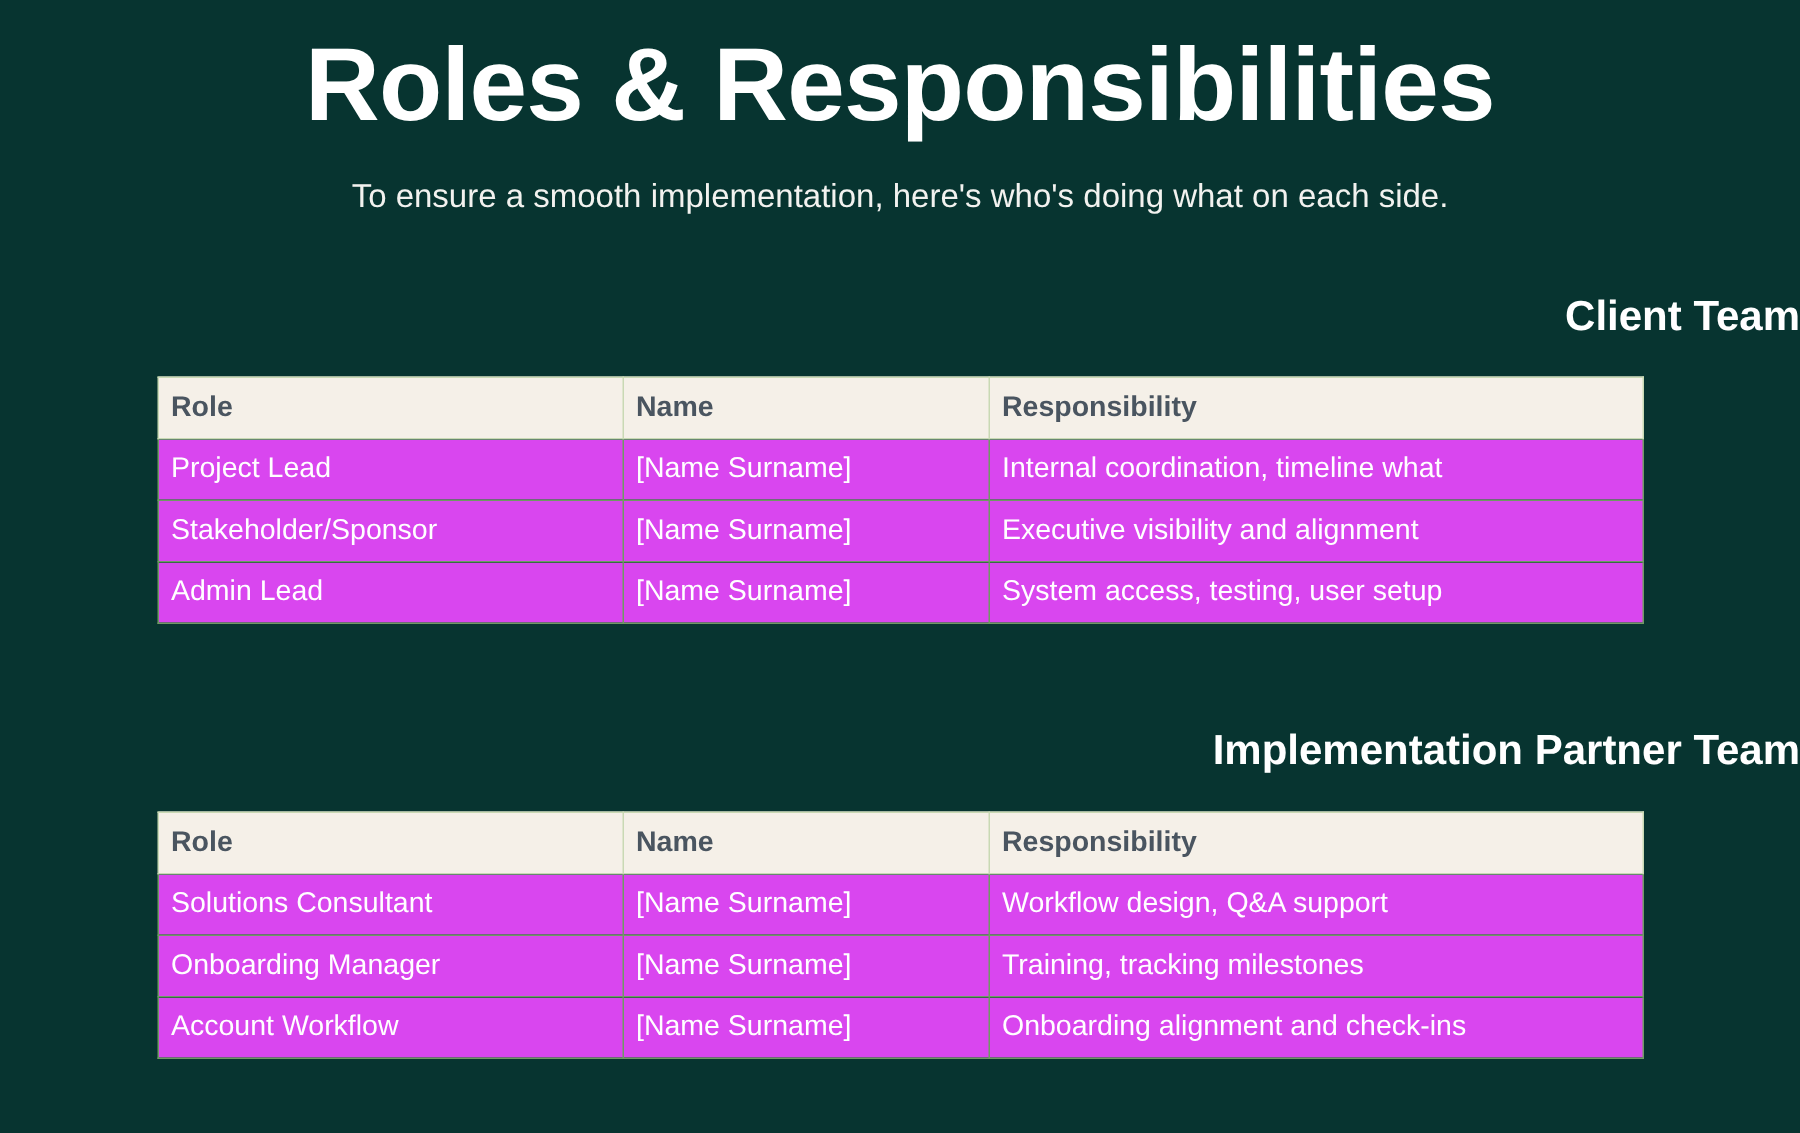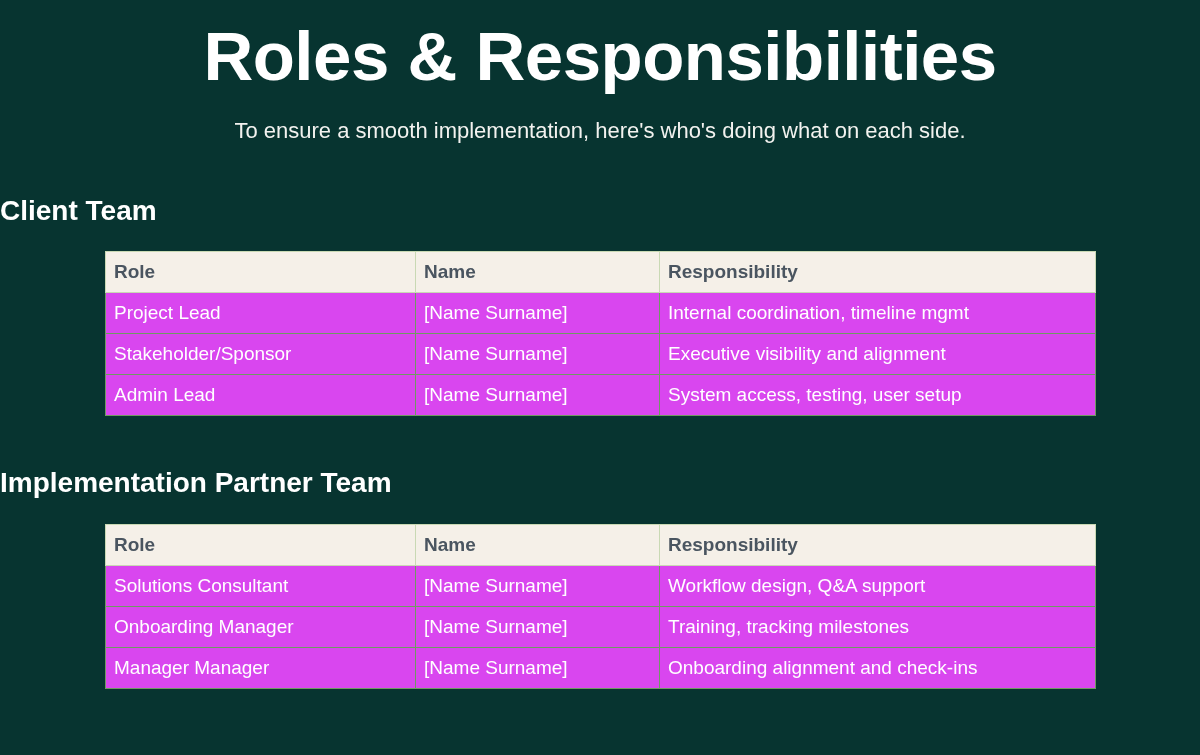--- a/index.html
+++ b/index.html
@@ -37,32 +37,32 @@
     font-weight: normal;
     line-height: 1.3;
     margin: 0;
     padding-top: 26px;
     color: #f2f2ef;
   }
   .section {
     margin: 0;
   }
   .section-heading {
-    text-align: left;
+    text-align: right;
     font-size: 28px;
     font-weight: bold;
     margin: 0;
     color: #ffffff;
   }
   .section-client .section-heading { padding-top: 49px; }
   .section-partner .section-heading { padding-top: 51px; }
 
   .table-wrap {
     width: 990px;
-    margin: 0 auto;
+    margin: 17px auto;
   }
   .section-client .table-wrap { margin-top: 24px; }
   .section-partner .table-wrap { margin-top: 25px; }
 
   table.roles-table {
     width: 990px;
     border-collapse: collapse;
     table-layout: fixed;
     border: 1px solid #9bc08a;
   }
@@ -116,21 +116,21 @@
           <tr>
             <th>Role</th>
             <th>Name</th>
             <th>Responsibility</th>
           </tr>
         </thead>
         <tbody>
           <tr>
             <td>Project Lead</td>
             <td>[Name Surname]</td>
-            <td>Internal coordination, timeline mgmt</td>
+            <td>Internal coordination, timeline what</td>
           </tr>
           <tr>
             <td>Stakeholder/Sponsor</td>
             <td>[Name Surname]</td>
             <td>Executive visibility and alignment</td>
           </tr>
           <tr>
             <td>Admin Lead</td>
             <td>[Name Surname]</td>
             <td>System access, testing, user setup</td>
@@ -161,21 +161,21 @@
             <td>Solutions Consultant</td>
             <td>[Name Surname]</td>
             <td>Workflow design, Q&amp;A support</td>
           </tr>
           <tr>
             <td>Onboarding Manager</td>
             <td>[Name Surname]</td>
             <td>Training, tracking milestones</td>
           </tr>
           <tr>
-            <td>Manager Manager</td>
+            <td>Account Workflow</td>
             <td>[Name Surname]</td>
             <td>Onboarding alignment and check-ins</td>
           </tr>
         </tbody>
       </table>
     </div>
   </div>
 
 </div>
 

